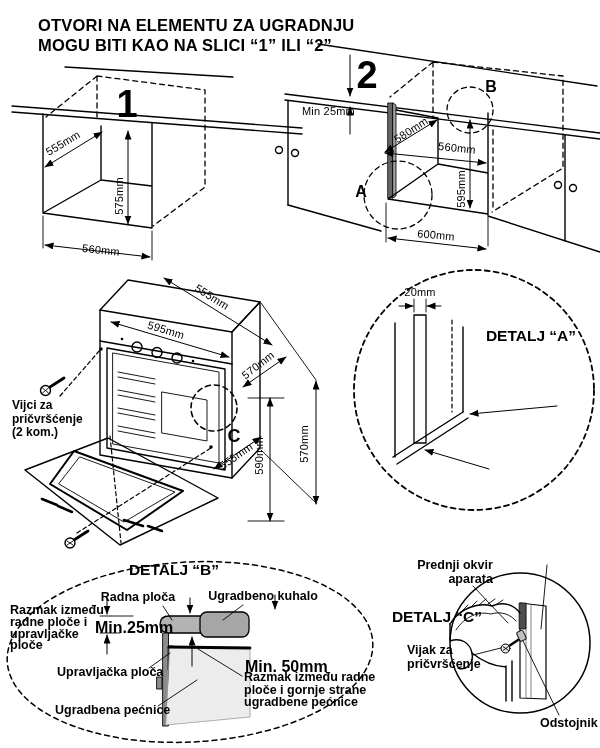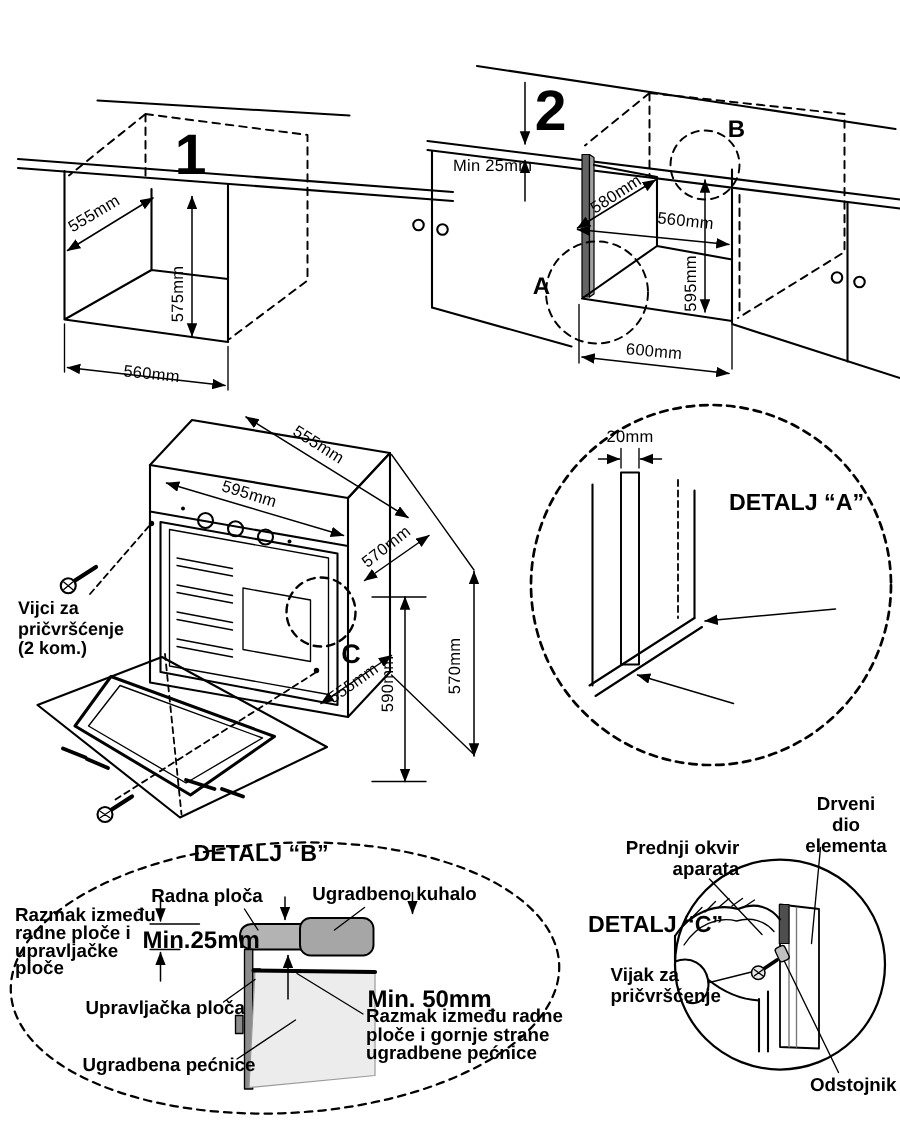--- a/index.html
+++ b/index.html
@@ -160,20 +160,22 @@
     <g>
       <path style="stroke-width:2.5" d="M509,646 L518,640"></path>
       <circle cx="505.5" cy="648.5" r="4.5" style="fill:#e8e8e8;stroke-width:1"></circle>
       <path class="thin" d="M503,646.5 L508.5,650.5 M503,650.5 L508.5,646.5"></path>
     </g>
     <rect x="518" y="631" width="7" height="10" rx="2" transform="rotate(-25 521 636)" style="fill:#c0c0c0;stroke-width:.9"></rect>
     <path class="thin" d="M473,586 L508,623 M547,565 L541,629 M473,655 L501,648 M559,715 L523,641"></path>
   </g>
 </svg>
 
+  <div class="lbl b" style="left:38px;top:15px;font-size:16.5px;line-height:20px;letter-spacing:.2px">OTVORI NA ELEMENTU ZA UGRADNJU
+MOGU BITI KAO NA SLICI “1” ILI “2”</div>
 
   <div class="lbl big" style="left:127px;top:104px;transform:translate(-50%,-50%)">1</div>
   <div class="lbl dim" style="left:63px;top:143px;transform:translate(-50%,-50%) rotate(-31deg)">555mm</div>
   <div class="lbl dim" style="left:119px;top:196px;transform:translate(-50%,-50%) rotate(-90deg)">575mm</div>
   <div class="lbl dim" style="left:101px;top:250px;transform:translate(-50%,-50%) rotate(6deg)">560mm</div>
 
   <div class="lbl big" style="left:367px;top:75px;transform:translate(-50%,-50%)">2</div>
   <div class="lbl dim" style="left:302px;top:105px">Min 25mm</div>
   <div class="lbl dim" style="left:411px;top:130px;transform:translate(-50%,-50%) rotate(-33deg)">580mm</div>
   <div class="lbl dim" style="left:457px;top:148px;transform:translate(-50%,-50%) rotate(6deg)">560mm</div>
@@ -206,20 +208,18 @@
   <div class="lbl sm" style="left:95px;top:619px">Min.25mm</div>
   <div class="lbl lab" style="left:57px;top:665px">Upravljačka ploča</div>
   <div class="lbl lab" style="left:55px;top:703px">Ugradbena pećnice</div>
   <div class="lbl sm" style="left:245px;top:658px">Min. 50mm</div>
   <div class="lbl note" style="left:244px;top:671px;line-height:12.5px">Razmak između radne
 ploče i gornje strane
 ugradbene pećnice</div>
 
   <div class="lbl lab" style="left:455px;top:572px;transform:translate(-50%,-50%);text-align:right;white-space:pre-line">Prednji okvir
 aparata</div>
-  <div class="lbl lab" style="left:564px;top:550px;transform:translate(-50%,-50%);text-align:center;white-space:pre-line">Drveni dio
-elementa</div>
   <div class="lbl dtitle" style="left:437px;top:617px;transform:translate(-50%,-50%)">DETALJ “C”</div>
   <div class="lbl lab" style="left:407px;top:643px;white-space:pre-line">Vijak za
 pričvršćenje</div>
   <div class="lbl lab" style="left:540px;top:716px">Odstojnik</div>
 
 </div>
 
 </body></html>

